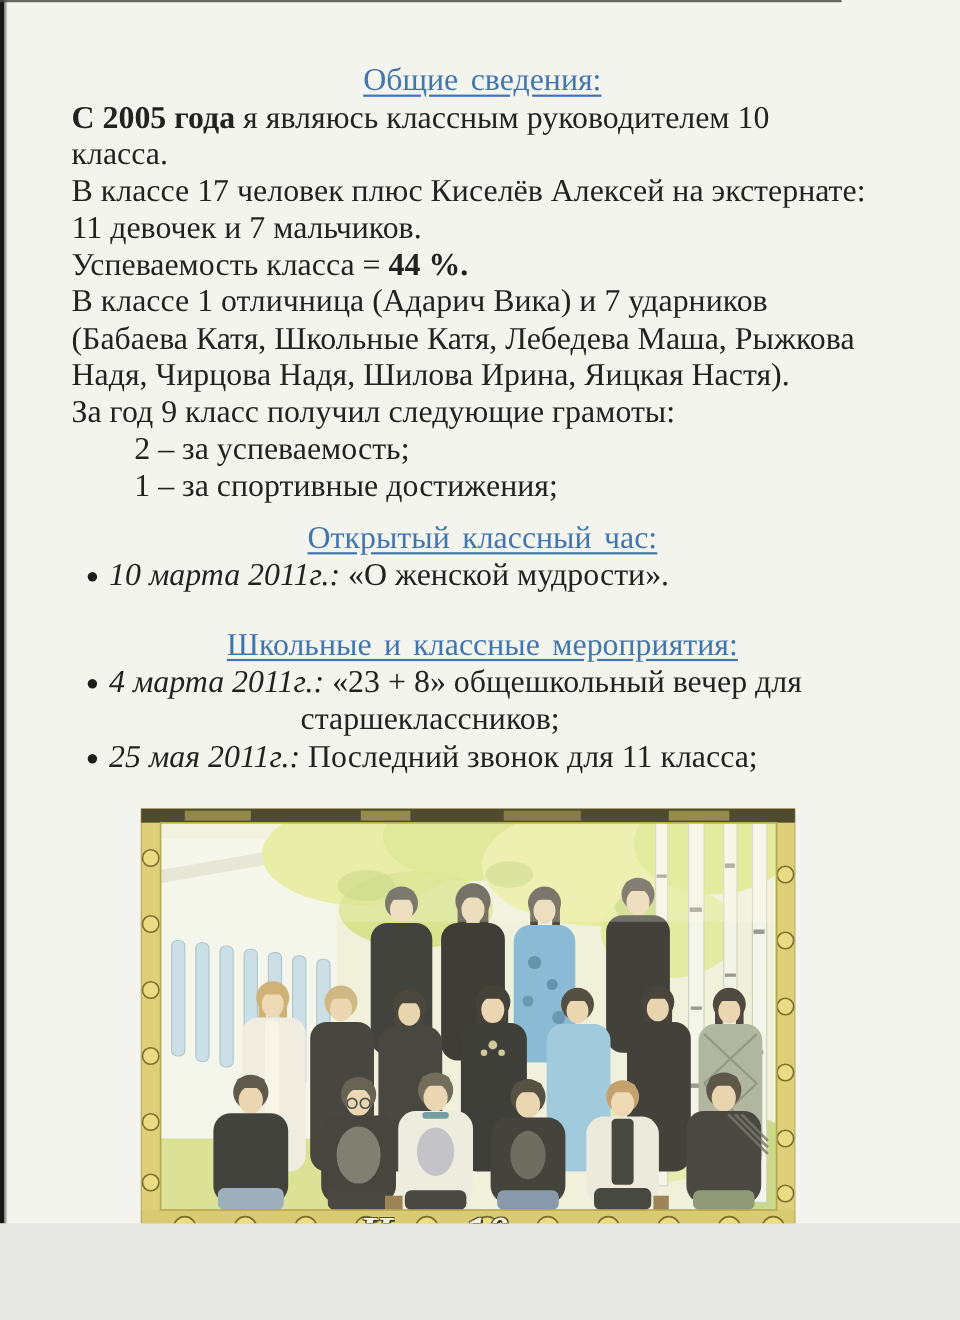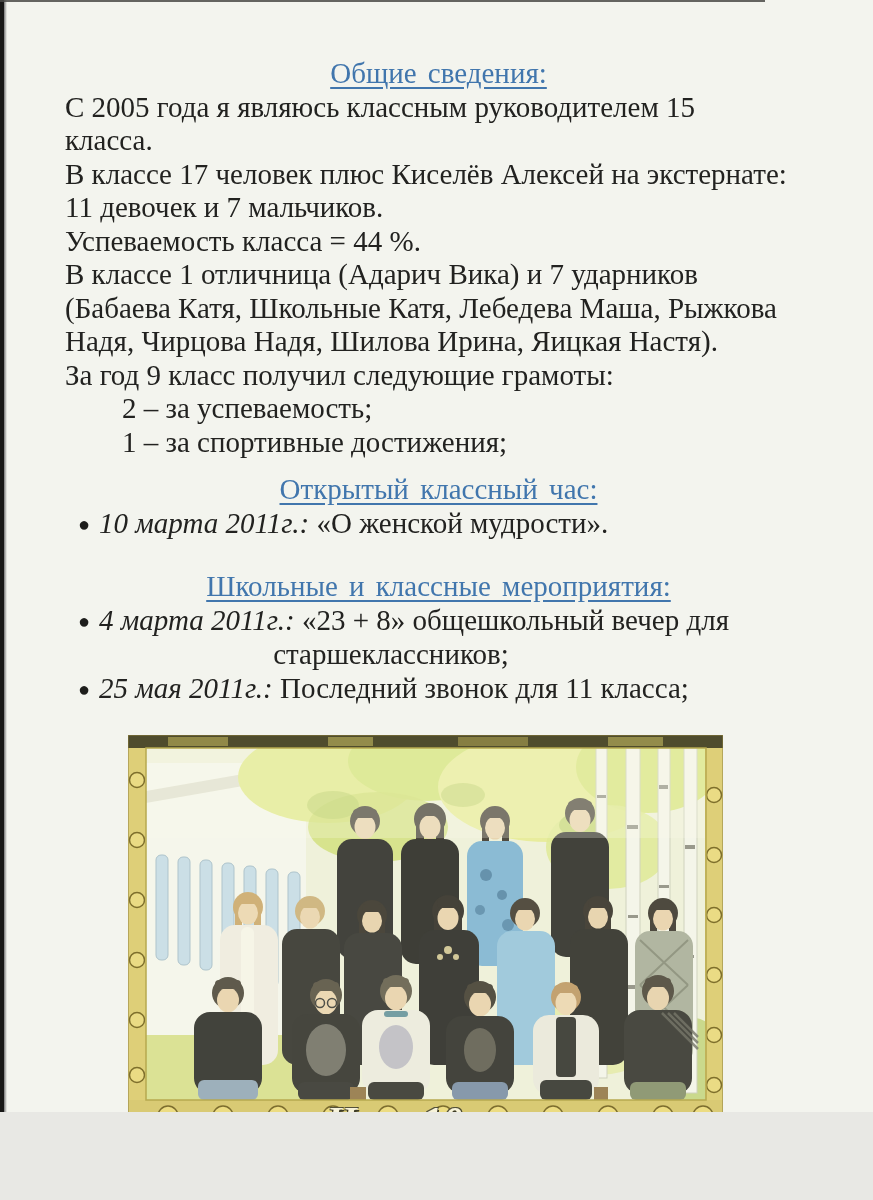--- a/index.html
+++ b/index.html
@@ -21,21 +21,21 @@
     transform:rotate(-1.6deg);border-radius:4px 2px 2px 6px;}
 
   
   .content{position:absolute;left:65px;top:57px;width:747px;font-size:29px;line-height:33.5px;}
   .heading{margin:0;font-weight:normal;font-size:29px;line-height:33.5px;text-align:center;color:#4176ad;}
   .heading .u{text-decoration:underline;text-underline-offset:4px;word-spacing:4px;}
   .heading2{margin-top:14px;}
   .heading3{margin-top:29px;}
   .para{margin:0;}
   .awards{padding-left:57px;}
-  .b{font-weight:normal;}
+  .b{font-weight:bold;}
   .it{font-style:italic;}
   .bullet-row{padding-left:13px;}
   .bullet{display:inline-block;font-size:20px;vertical-align:2px;margin-right:9px;color:#1d1d1b;}
   .bullet-cont{text-align:center;padding-right:95px;}
 
   
   .photo{position:absolute;left:128px;top:735px;width:595px;height:412px;}
   .photo svg{display:block;width:595px;height:412px;}
   .caption{position:absolute;font-style:italic;font-weight:bold;color:#f7f3da;
     text-shadow:1.5px 1.5px 0 #3e3c26,-1px -1px 0 #55523a,1px -1px 0 #4a4830,-1px 1px 0 #4a4830;
@@ -51,21 +51,21 @@
 
   <div class="scan-left"></div>
   <div class="scan-left2"></div>
   <div class="scan-top"></div>
   <div class="scan-smudge"></div>
 
   <div class="content">
 
     <h2 class="heading"><span class="u">Общие  сведения:</span></h2>
 
-    <p class="para"><span class="b">С 2005 года</span><span> я являюсь классным руководителем 15</span><br>
+    <p class="para"><span class="b">С 2005 года</span><span> я являюсь классным руководителем 10</span><br>
       <span>класса.</span><br>
       <span>В классе 17 человек плюс Киселёв Алексей на экстернате:</span><br>
       <span>11 девочек и 7 мальчиков.</span><br>
       <span>Успеваемость класса = </span><span class="b">44 %.</span><br>
       <span>В классе 1 отличница (Адарич Вика) и 7 ударников</span><br>
       <span>(Бабаева Катя, Школьные Катя, Лебедева Маша, Рыжкова</span><br>
       <span>Надя, Чирцова Надя, Шилова Ирина, Яицкая Настя).</span><br>
       <span>За год 9 класс получил следующие грамоты:</span></p>
     <div class="awards">
       <div>2 – за успеваемость;</div>

